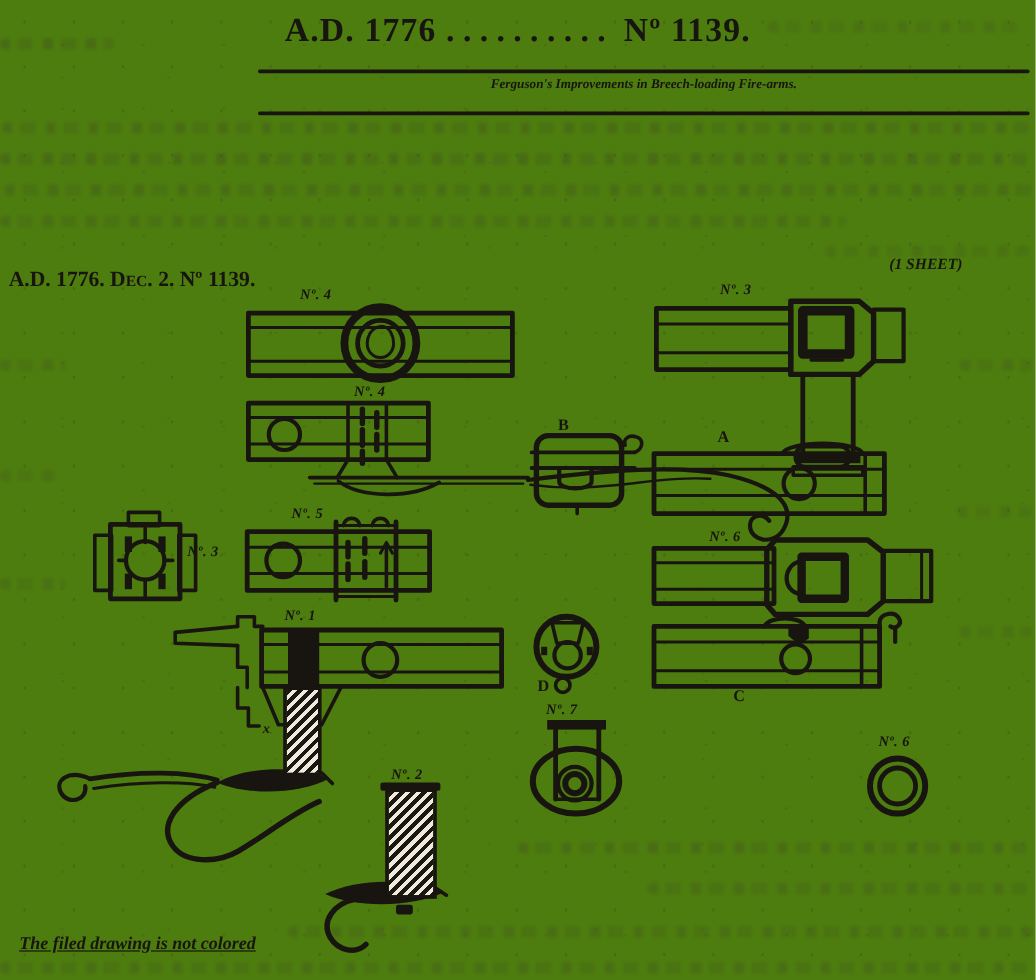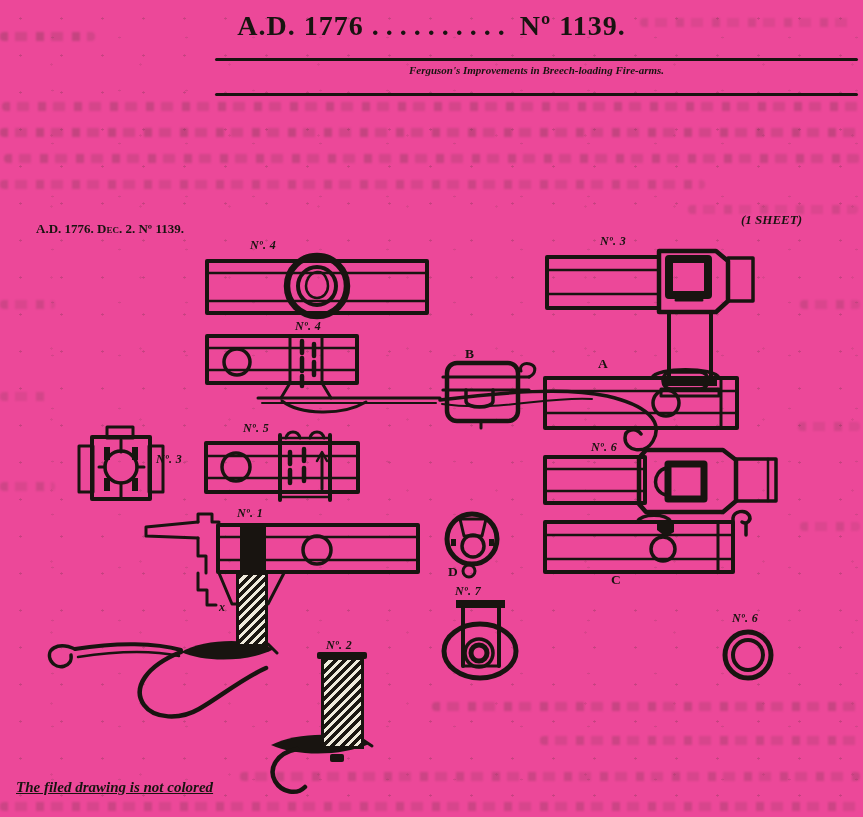--- a/index.html
+++ b/index.html
@@ -1,18 +1,18 @@
 <!DOCTYPE html>
 <html><head>
 <meta charset="utf-8">
 <style>
   html,body { margin:0; padding:0; background:#e8e5dc; }
   .page {
     position:relative; width:863px; height:817px; overflow:hidden;
-    background:#ec4899;
+    background:#4d7c0f;
     font-family:"Liberation Serif", serif;
     color:#181410;
   }
   
   .page::before {
     content:""; position:absolute; inset:0; pointer-events:none;
     background-image:
       radial-gradient(rgba(45,40,32,.20) 1px, transparent 1.3px),
       radial-gradient(rgba(45,40,32,.13) 1px, transparent 1.4px),
       radial-gradient(rgba(45,40,32,.10) 1.2px, transparent 1.5px);
@@ -30,21 +30,21 @@
     position:absolute; top:10px; left:0; width:100%; text-align:center;
     font-size:28px; font-weight:bold; letter-spacing:1px; white-space:nowrap;
   }
   .main-title .dots { letter-spacing:7px; margin:0 8px; }
   .rule { position:absolute; left:215px; width:643px; height:3px; background:#181410; border-radius:2px; }
   .subtitle {
     position:absolute; top:64px; left:215px; width:643px; text-align:center;
     font-style:italic; font-weight:bold; font-size:11px;
   }
   .ref-note { position:absolute; left:4px; top:221px; width:212px; text-align:center; font-weight:bold; line-height:1.25; }
-  .ref-line1 { font-size:13px; font-variant:small-caps; }
+  .ref-line1 { font-size:18px; font-variant:small-caps; }
   .ref-line2 { font-size:13px; font-variant:small-caps; letter-spacing:.3px; }
   .ref-line3 { font-size:11.5px; }
   .sheet-note { position:absolute; left:741px; top:212px; font-style:italic; font-weight:bold; font-size:13px; }
   .footer-note { position:absolute; left:16px; top:779px; font-style:italic; font-weight:bold; font-size:15px;text-decoration:underline; }
   .drawing { position:absolute; left:0; top:0; }
   .drawing path, .drawing rect, .drawing line, .drawing circle, .drawing ellipse {
     stroke:#181410; fill:none; stroke-linecap:round; stroke-linejoin:round;
   }
   .drawing .fill { fill:#181410; stroke:none; }
   .fig-label {

